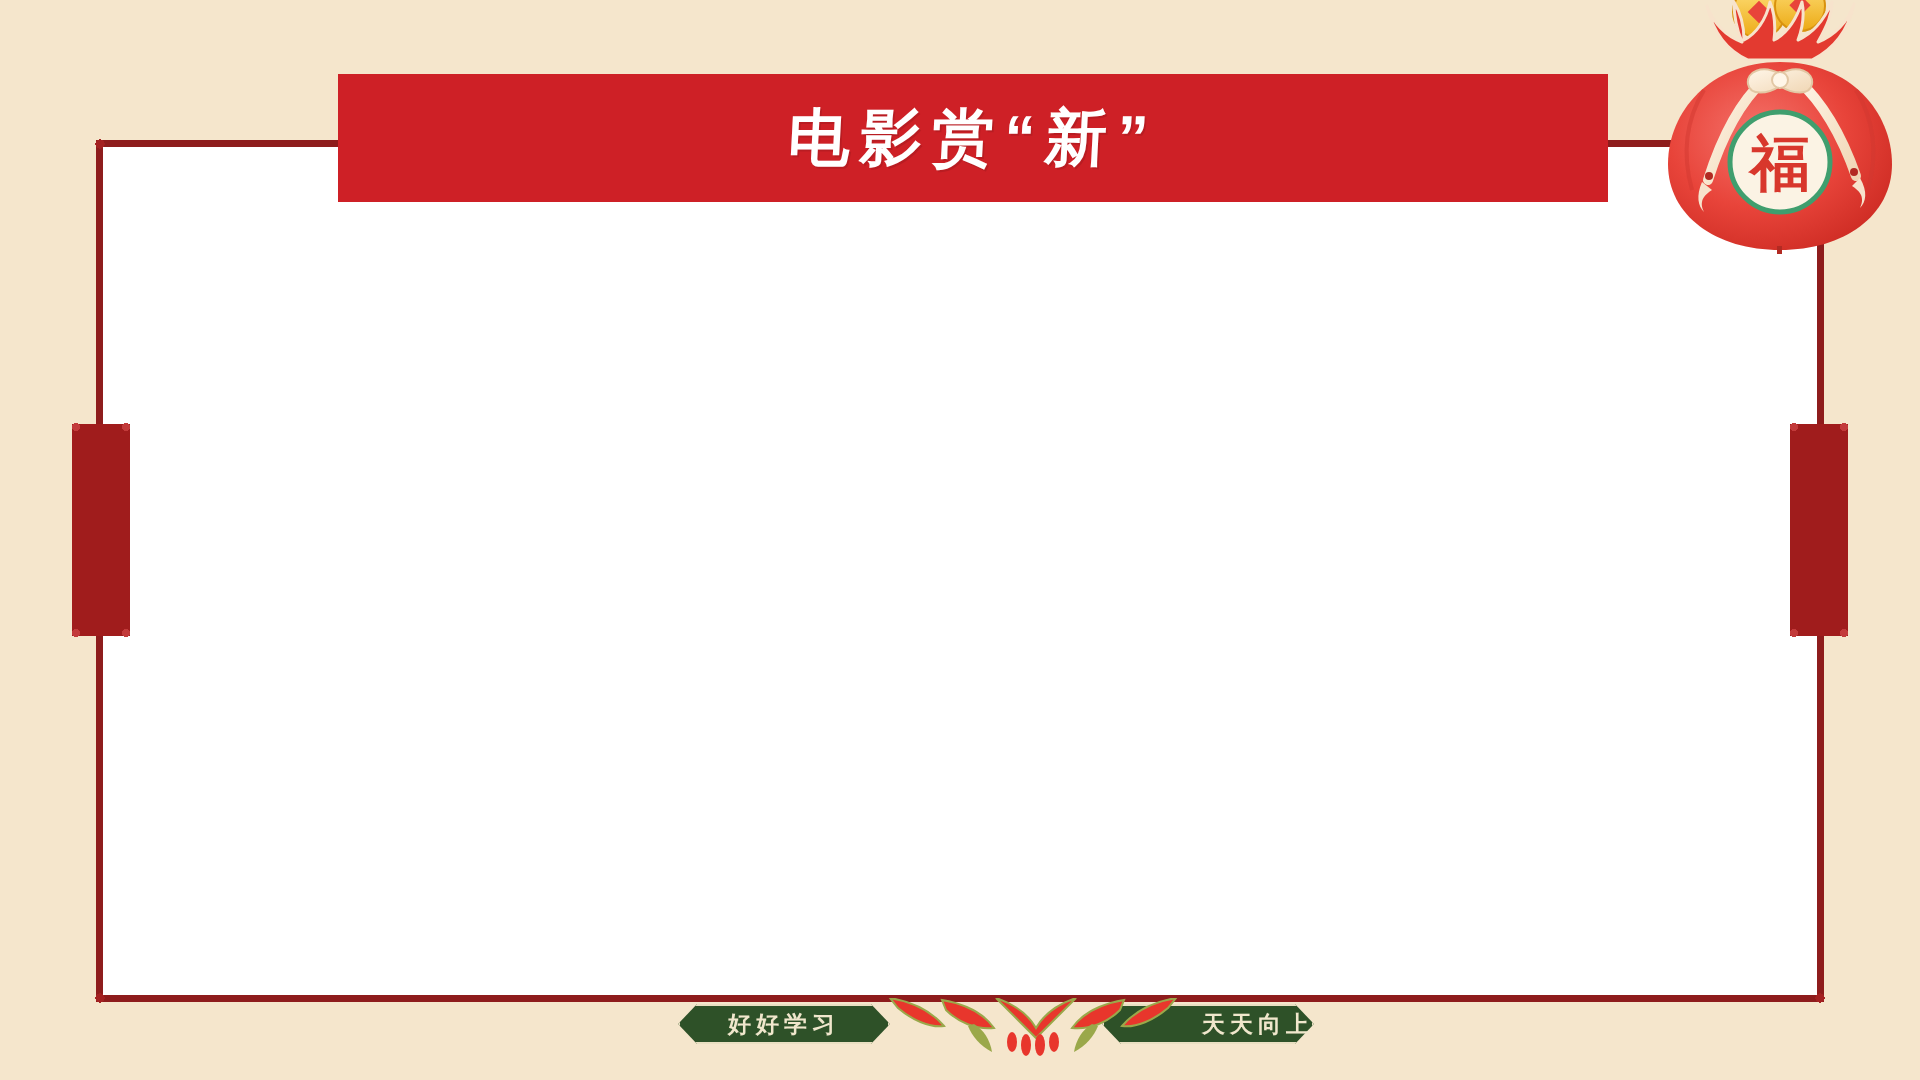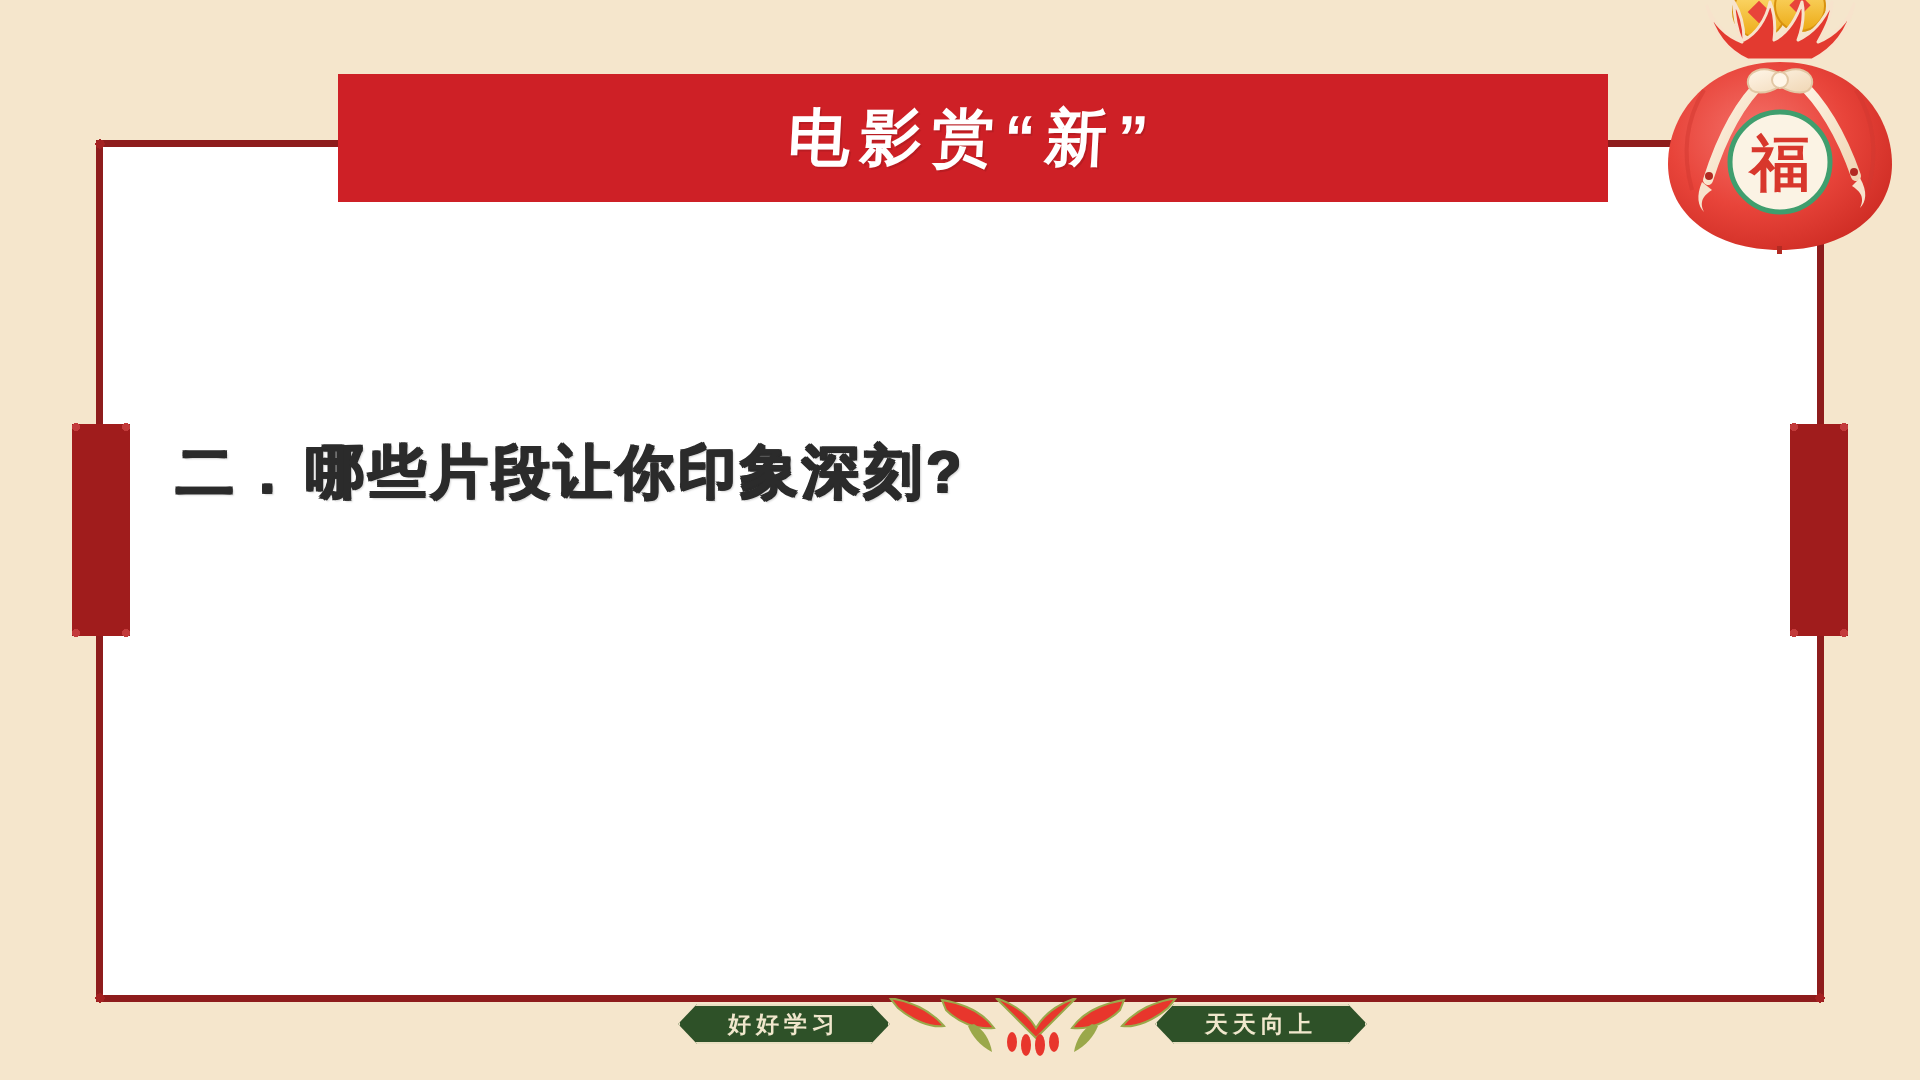--- a/index.html
+++ b/index.html
@@ -103,21 +103,21 @@
     z-index:8;
     pointer-events:none;
   }
   .ribbon-banner{
     position:absolute;
     bottom:36px;
     width:212px; height:40px;
     display:flex; align-items:center; justify-content:center;
   }
   #ribbon-left{ left:678px; }
-  #ribbon-right{ left:1155px; }
+  #ribbon-right{ left:1102px;justify-content:flex-end; }
   .ribbon-shape{
     position:absolute; inset:0;
     background:#2e5128;
     border:2px solid #e9dfc2;
     clip-path:polygon(0% 50%, 9% 0%, 91% 0%, 100% 50%, 91% 100%, 9% 100%);
   }
   .ribbon-label{
     position:relative;
     color:#f0e7cc;
     font-size:23px;
@@ -152,23 +152,20 @@
   <span class="tab-dot td-br"></span>
 </div>
 <div class="side-tab" id="side-tab-right">
   <span class="tab-dot td-tl"></span>
   <span class="tab-dot td-tr"></span>
   <span class="tab-dot td-bl"></span>
   <span class="tab-dot td-br"></span>
 </div>
 
 <div id="question-list">
-  <div class="question-item">
-    <span class="q-index">二．</span><span>哪些片段让你印象深刻?</span>
-  </div>
 </div>
 
 <div id="fortune-pouch">
   <svg viewBox="0 0 250 260" width="250" height="260">
     <defs>
       <radialGradient id="pouchBody" cx="40%" cy="38%" r="72%">
         <stop offset="0%" stop-color="#f4726a"></stop>
         <stop offset="55%" stop-color="#e8443a"></stop>
         <stop offset="100%" stop-color="#cc2a22"></stop>
       </radialGradient>

